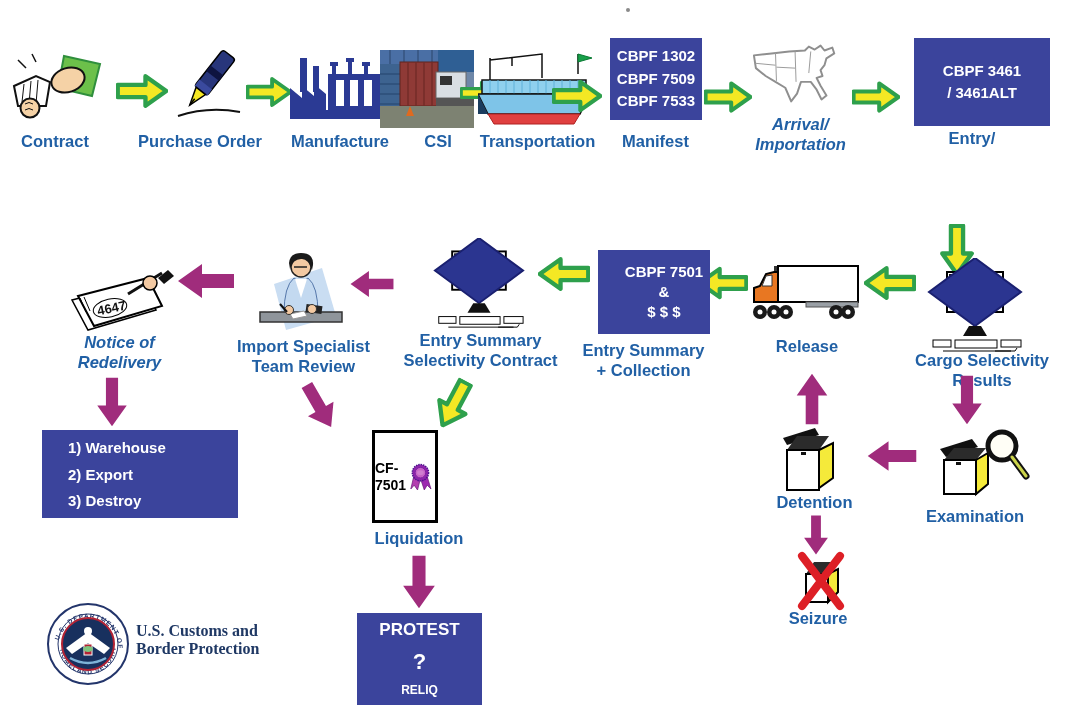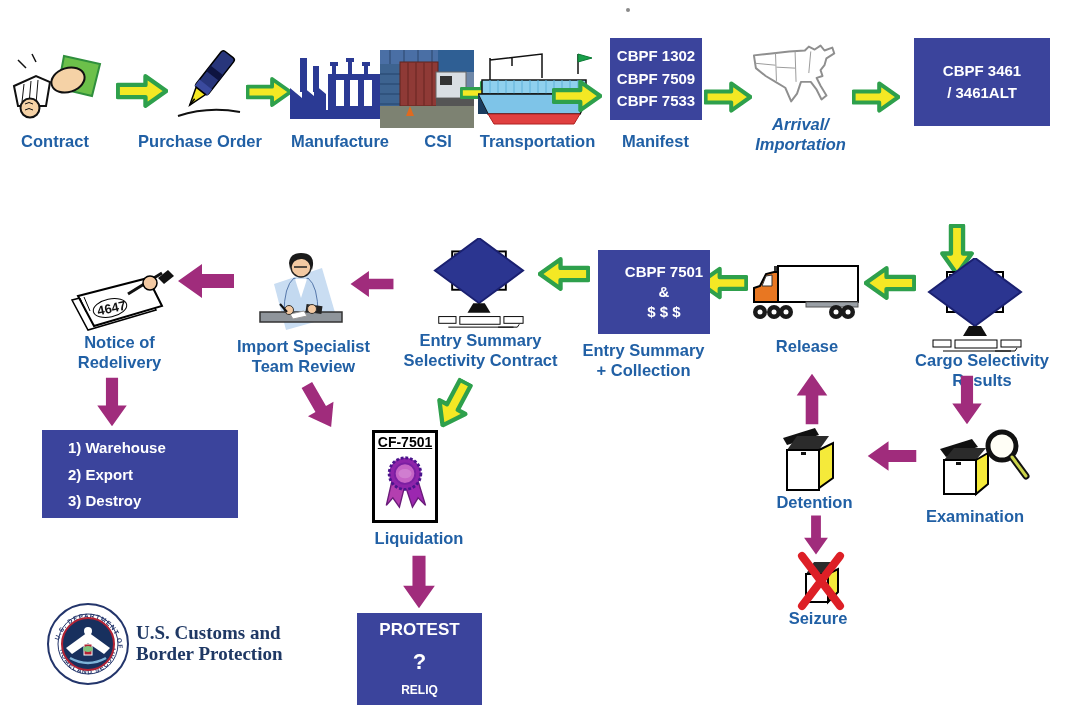--- a/index.html
+++ b/index.html
@@ -7,27 +7,27 @@
           font-family:"Liberation Sans", sans-serif;}
   .lbl{position:absolute;color:#2160A5;font-weight:bold;font-size:16.5px;line-height:1.22;
        text-align:center;white-space:nowrap;}
   .lbl div{white-space:nowrap;}
   .bluebox{position:absolute;background:#3B449C;color:#fff;font-weight:bold;
            display:flex;flex-direction:column;justify-content:center;align-items:center;
            font-size:15px;line-height:1.5;text-align:center;}
   .icon,.arrow{position:absolute;}
   .flip{transform:scaleX(-1);}
   .certbox{position:absolute;background:#fff;border:3px solid #000;display:flex;
-           flex-direction:column;align-items:center;padding-top:1px;text-decoration:underline;}
+           flex-direction:row;align-items:center;padding-top:1px;}
   .certtitle{font-weight:bold;font-size:14px;color:#000;border-bottom:0;line-height:1.2;}
   .dispbox{position:absolute;background:#3B449C;color:#fff;font-weight:bold;font-size:15px;
            display:flex;flex-direction:column;justify-content:space-evenly;padding-left:26px;}
   .protq{font-size:22px;}
   .wordmark{position:absolute;font-family:"Liberation Serif", serif;font-weight:bold;
-            font-size:19px;color:#1F3864;line-height:1.12;}
+            font-size:16px;color:#1F3864;line-height:1.12;}
   .dot{position:absolute;width:4px;height:4px;border-radius:50%;background:#8a8a8a;}
 </style>
 </head>
 <body>
 
 <div class="canvas">
 
   <svg width="0" height="0" style="position:absolute" aria-hidden="true">
     <defs>
       <symbol id="ga-right" viewBox="0 0 60 42">
@@ -160,20 +160,21 @@
 
   <svg class="arrow" style="left:852px;top:76px;" width="48" height="42">
       <use href="#ga-right"></use>
     </svg>
 
   <div class="bluebox" style="left:914px;top:38px;width:136px;height:88px;">
     <div>CBPF 3461</div>
     <div>/ 3461ALT</div>
   </div>
   <div class="lbl" style="left:872px;top:128px;width:200px;">
+    <div>Entry/</div>
   </div>
 
   <svg class="arrow" style="left:934px;top:224px;" width="46" height="52">
       <use href="#ga-down"></use>
     </svg>
 
   <svg class="icon" style="left:925px;top:258px;" width="100" height="96" viewBox="0 0 100 96">
     <rect x="22" y="14" width="56" height="40" fill="#fff" stroke="#000" stroke-width="2"></rect>
     <rect x="24" y="16" width="20" height="16" fill="#111"></rect>
     <polygon points="50,0 96,34 50,68 4,34" fill="#2B3590" stroke="#1A2070" stroke-width="2"></polygon>
@@ -279,21 +280,21 @@
   <svg class="icon" style="left:70px;top:266px;" width="108" height="66" viewBox="0 0 108 66">
     <polygon points="2,34 72,16 86,44 18,64" fill="#fff" stroke="#000" stroke-width="1.5"></polygon>
     <polygon points="8,30 78,12 92,40 24,60" fill="#fff" stroke="#000" stroke-width="2"></polygon>
     <path d="M10,32 L16,46 M14,31 L20,45" stroke="#000" stroke-width="1"></path>
     <ellipse cx="40" cy="42" rx="17" ry="9" transform="rotate(-12 40 42)" fill="none" stroke="#000"></ellipse>
     <text x="27" y="47" transform="rotate(-12 40 42)" font-size="13" font-weight="bold" fill="#111">4647</text>
     <path d="M58,28 L92,7" stroke="#111" stroke-width="3"></path>
     <circle cx="80" cy="17" r="7" fill="#F3C9A2" stroke="#000" stroke-width="1.5"></circle>
     <polygon points="88,12 98,4 104,10 94,18" fill="#111"></polygon>
   </svg>
-  <div class="lbl" style="left:52px;top:332px;width:135px;">
+  <div class="lbl" style="left:52px;top:332px;width:135px;font-style:italic;">
     <div>Notice of</div>
     <div>Redelivery</div>
   </div>
 
   <svg class="arrow" style="left:90px;top:376px;" width="44" height="52">
       <use href="#pa-down"></use>
     </svg>
 
   <div class="dispbox" style="left:42px;top:430px;width:170px;height:88px;">
     <div>1) Warehouse</div>

